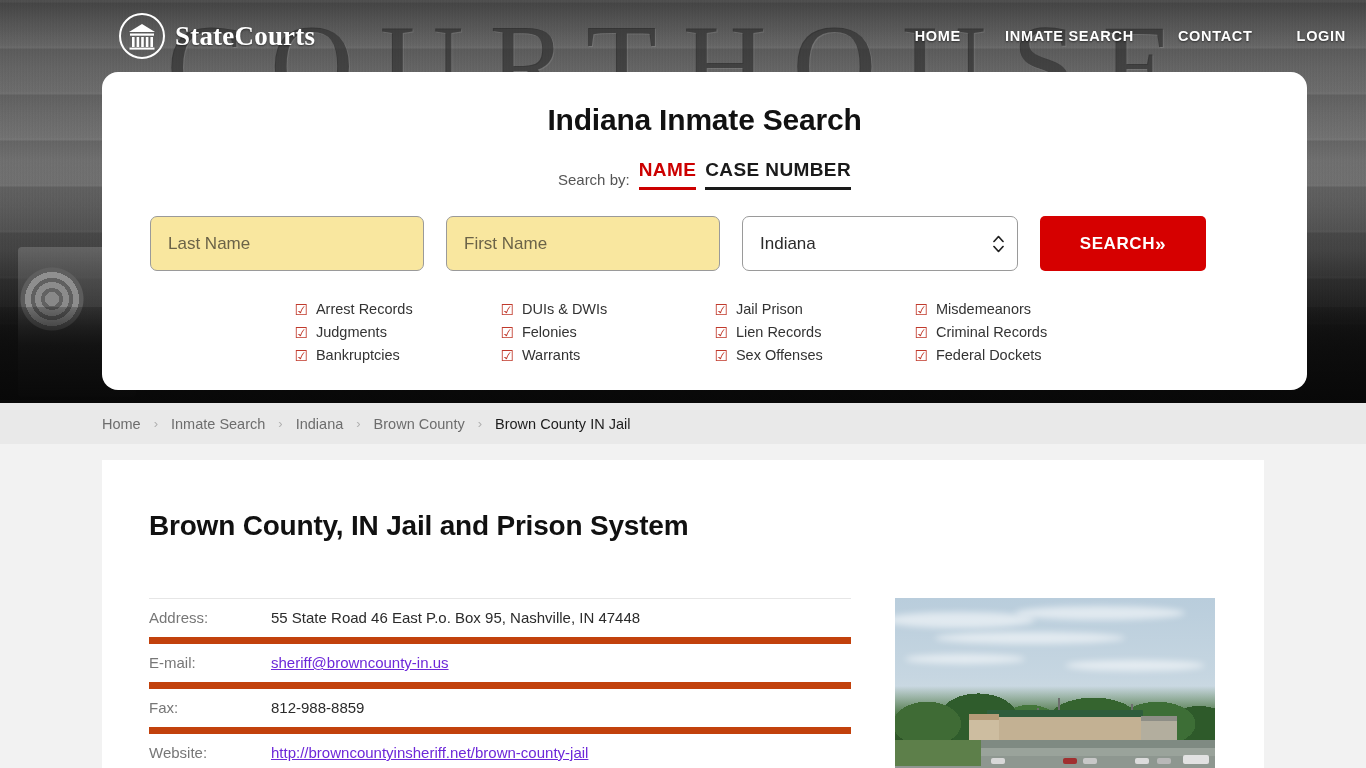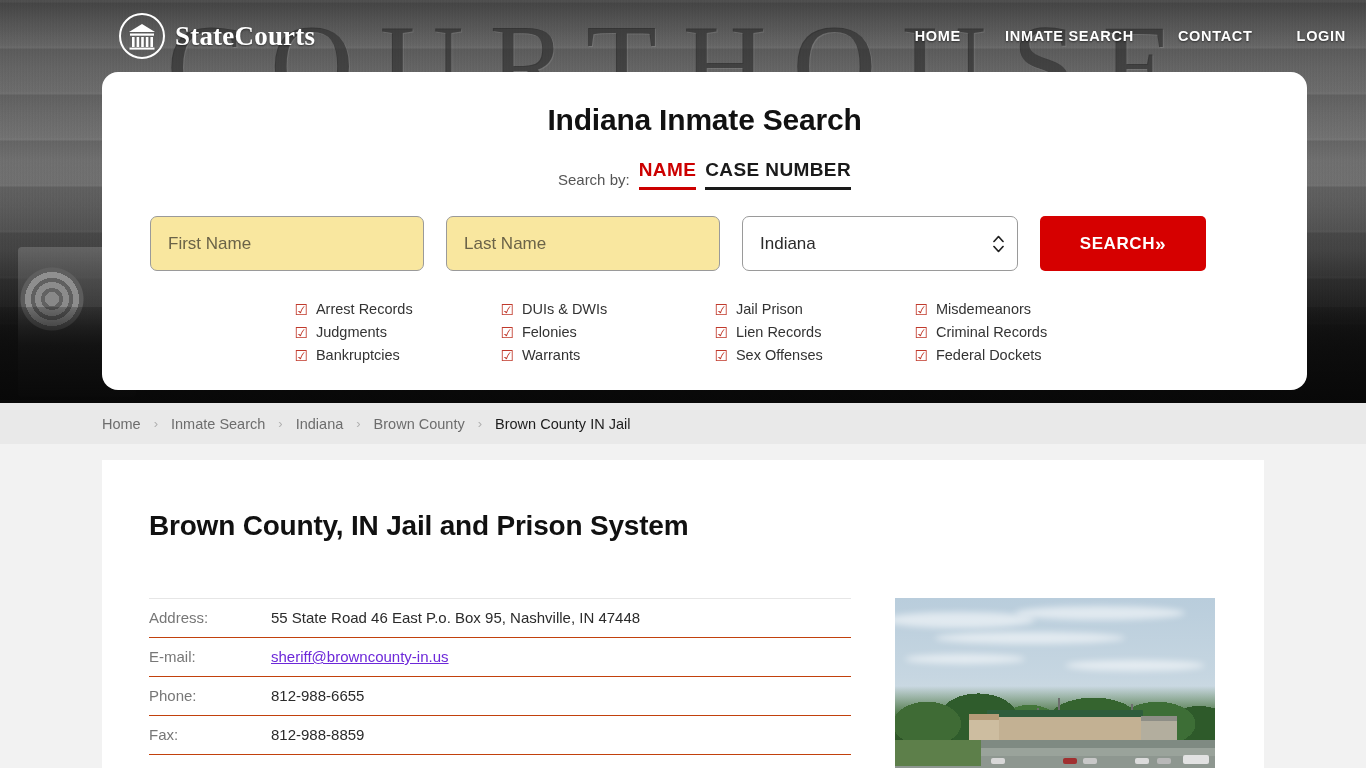--- a/index.html
+++ b/index.html
@@ -263,21 +263,21 @@
   }
   .content-title {
     font-size: 28px;
     font-weight: bold;
     color: #111111;
     margin: 0 0 56px 0;
     letter-spacing: -0.2px;
   }
   .content-body { display: flex; gap: 44px; align-items: flex-start; }
   .info-table { width: 702px; border-collapse: collapse; }
-  .info-table tr { border-bottom: 1px solid #c2410c; }
+  .info-table tr { border-bottom: 7px solid #c2410c; }
   .info-table tr:first-child td { border-top: 1px solid #e6e6e6; }
   .info-table td { padding: 10px 0 11px 0; vertical-align: top; font-size: 15px; }
   .info-label { width: 122px; color: #777777; }
   .info-value { color: #2b2b2b; }
   .info-value a { color: #6d28d9; text-decoration: underline; cursor: pointer; }
 
   
   .facility-photo {
     width: 320px; height: 186px;
     position: relative; overflow: hidden;
@@ -371,22 +371,22 @@
   <div class="search-card">
     <h1 class="search-title">Indiana Inmate Search</h1>
 
     <div class="searchby-row">
       <span class="searchby-label">Search by:</span>
       <span class="searchby-tab active">NAME</span>
       <span class="searchby-tab">CASE NUMBER</span>
     </div>
 
     <div class="form-row">
+      <input class="field name" type="text" placeholder="Last Name" style="">
       <input class="field name" type="text" placeholder="First Name" style="">
-      <input class="field name" type="text" placeholder="Last Name" style="">
       <div class="state-select">
         <span class="state-value">Indiana</span>
         <span class="select-arrows">
           <svg width="11" height="7" viewBox="0 0 11 7">
               <polyline points="1,6 5.5,1 10,6" fill="none" stroke="#222" stroke-width="1.7" stroke-linecap="round" stroke-linejoin="round"></polyline>
             </svg>
           <svg width="11" height="7" viewBox="0 0 11 7">
               <polyline points="1,1 5.5,6 10,1" fill="none" stroke="#222" stroke-width="1.7" stroke-linecap="round" stroke-linejoin="round"></polyline>
             </svg>
         </span>
@@ -469,24 +469,20 @@
     <div class="content-body">
       <table class="info-table">
         <tbody>
           <tr>
             <td class="info-label">Address:</td>
             <td class="info-value">55 State Road 46 East P.o. Box 95, Nashville, IN 47448</td>
           </tr>
           <tr>
             <td class="info-label">E-mail:</td>
             <td class="info-value"><a>sheriff@browncounty-in.us</a></td>
-          </tr>
-          <tr>
-            <td class="info-label">Phone:</td>
-            <td class="info-value">812-988-6655</td>
           </tr>
           <tr>
             <td class="info-label">Fax:</td>
             <td class="info-value">812-988-8859</td>
           </tr>
           <tr>
             <td class="info-label">Website:</td>
             <td class="info-value"><a>http://browncountyinsheriff.net/brown-county-jail</a></td>
           </tr>
         </tbody>

